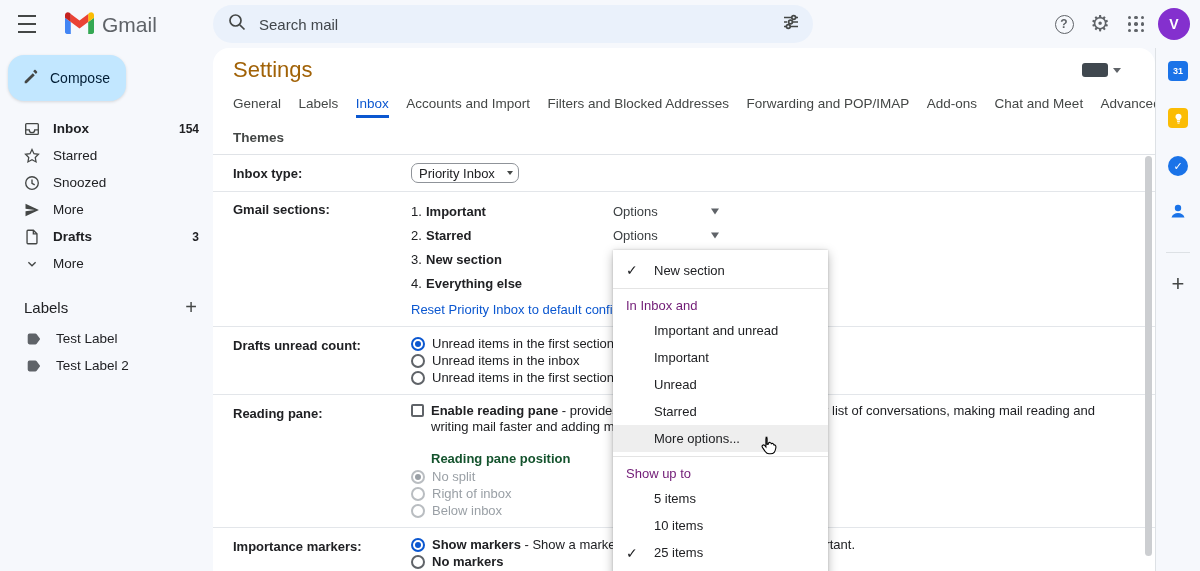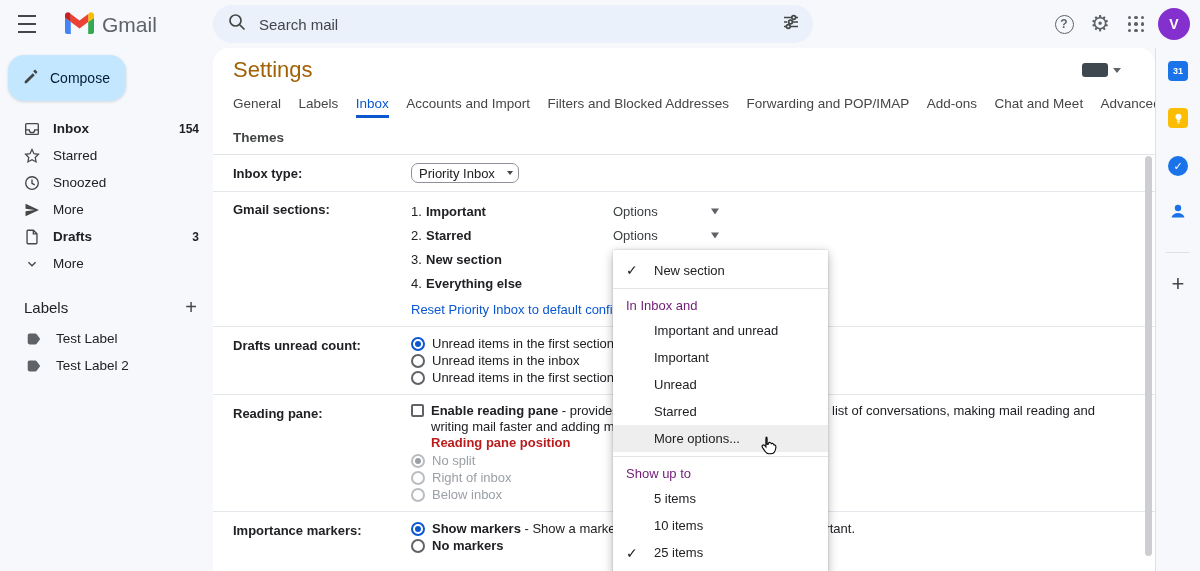--- a/index.html
+++ b/index.html
@@ -91,21 +91,21 @@
   .radio.on::after { content:""; position:absolute; left:2px; top:2px; width:6px; height:6px;
     border-radius:50%; background:#0b57d0; }
   .radio.dgray { border-color:#b9bdc1; }
   .radio.dgray.on { border-color:#b9bdc1; }
   .radio.dgray.on::after { background:#9aa0a6; }
 
   .cb-line { display:flex; gap:7px; align-items:flex-start; }
   .checkbox { width:13px; height:13px; border:2px solid #5f6368; border-radius:2px; flex:none;
     margin-top:1px; cursor:pointer; }
   .rp-text { max-width:672px; line-height:16px; }
-  .rp-pos-head { height:16px; font-weight:bold; color:#b91c1c;padding-left:20px; }
+  .rp-pos-head { margin-top:16px; height:16px; font-weight:bold; color:#14532d;padding-left:20px; }
   .rp-radios { margin-top:1px; color:#9aa0a6; }
   .imp-line { height:17px; display:flex; align-items:center; gap:7px; white-space:nowrap; cursor:pointer; }
   .imp-icon { display:inline-flex; align-items:center; margin:0 2px; }
   .r5 { border-bottom:none; }
 
   .vscroll { position:absolute; left:932px; top:108px; width:7px; height:400px; border-radius:4px;
     background:#ccced1; cursor:pointer; }
 
   
   .rail { position:absolute; left:1155px; top:48px; width:45px; bottom:0; border-left:1px solid #dde1e5; }

